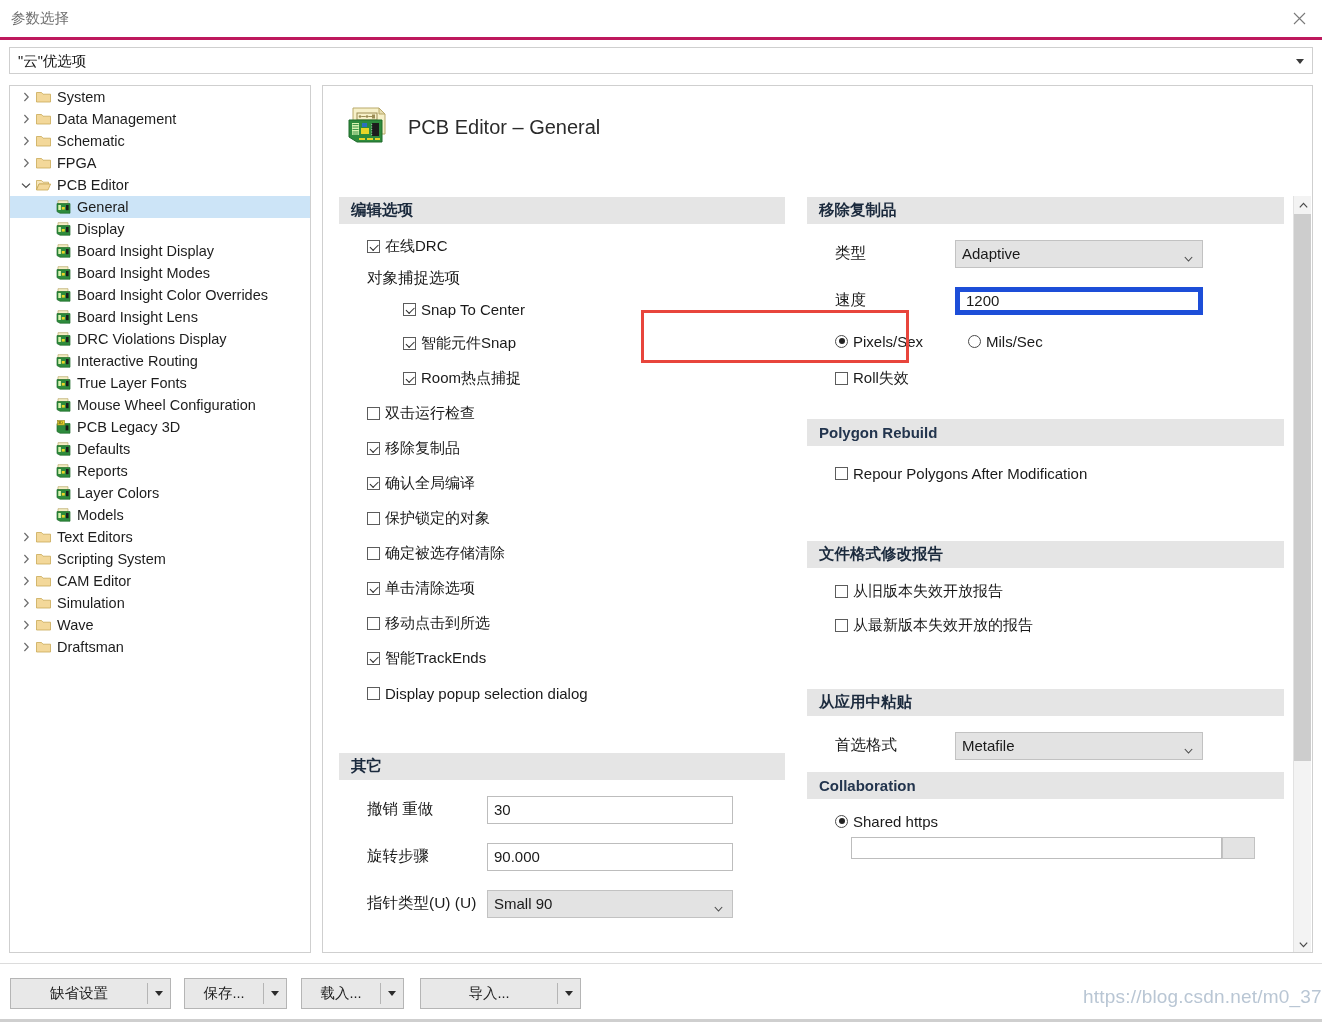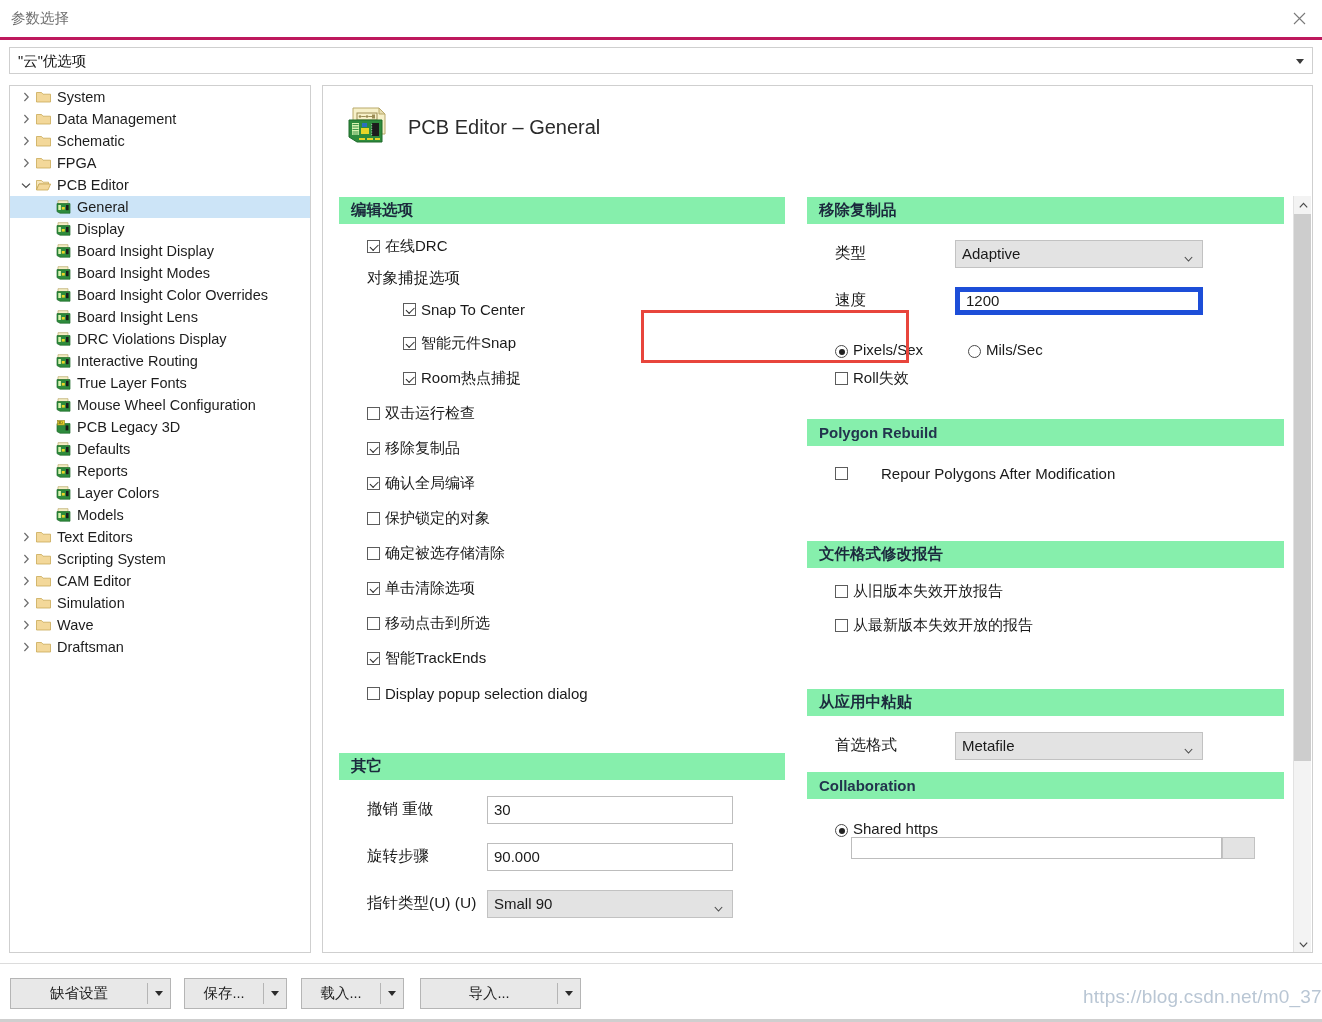--- a/index.html
+++ b/index.html
@@ -63,42 +63,42 @@
     background:#ffffff;border:1px solid #cfcfcf;box-sizing:border-box;
     overflow:hidden;
   }
   .pagehead{position:absolute;left:22px;top:20px;display:flex;align-items:center;}
   .pagehead .bigicon{width:46px;height:42px;position:relative;margin-right:17px;}
   .pagehead .ptitle{font-size:20px;color:#2b2b2b;font-weight:400;}
   
   .colL{position:absolute;left:16px;top:111px;width:446px;}
   .colR{position:absolute;left:484px;top:111px;width:477px;}
   .sechdr{
-    height:27px;background:#86efac;display:flex;align-items:center;
+    height:27px;background:#e5e5e5;display:flex;align-items:center;
     padding-left:12px;box-sizing:border-box;font-weight:bold;font-size:15px;color:#22344d;
     margin-bottom:6px;
   }
   .sechdr.cn{font-size:15.5px;color:#1b2a3d;}
   
   .cbrow{display:flex;align-items:center;height:27px;padding-left:28px;}
   .cbrow.ind{padding-left:64px;}
   .cbrow.ind2{padding-left:28px;}
   .cb{
     width:13px;height:13px;border:1px solid #5c5c5c;background:#fff;
     box-sizing:border-box;flex:0 0 13px;position:relative;margin-right:5px;
   }
   .cb.on::after{
     content:"";position:absolute;left:2px;top:3px;width:7px;height:3.5px;
     border-left:1.6px solid #2c2c2c;border-bottom:1.6px solid #2c2c2c;
     transform:rotate(-45deg);
   }
   .cblab{font-size:15px;color:#1a1a1a;white-space:nowrap;}
   .plainlab{padding-left:28px;height:28px;display:flex;align-items:center;font-size:15.5px;color:#1a1a1a;}
   
-  .rrow{display:flex;align-items:flex-end;height:27px;}
+  .rrow{display:flex;align-items:center;height:27px;}
   .rd{
     width:13px;height:13px;border:1px solid #4a4a4a;border-radius:50%;
     background:#fff;box-sizing:border-box;flex:0 0 13px;position:relative;margin-right:5px;
   }
   .rd.on::after{
     content:"";position:absolute;left:2.5px;top:2.5px;width:6px;height:6px;
     border-radius:50%;background:#222;
   }
   
   .frow{display:flex;align-items:center;height:40px;}
@@ -652,21 +652,21 @@
       <span class="rd"></span>
       <span class="cblab">Mils/Sec</span>
     </div>
 
     <div class="cbrow ind2" style="height:40px;">
       <span class="cb"></span>
       <span class="cblab">Roll失效</span>
     </div>
 
     <div class="sechdr" style="margin-top:21px;">Polygon Rebuild</div>
-    <div class="cbrow ind2" style="height:42px;gap:28px;">
+    <div class="cbrow ind2" style="height:42px;">
       <span class="cb"></span>
       <span class="cblab">Repour Polygons After Modification</span>
     </div>
 
     <div class="sechdr cn" style="margin-top:47px;">文件格式修改报告</div>
     <div class="cbrow ind2" style="height:34px;">
       <span class="cb"></span>
       <span class="cblab">从旧版本失效开放报告</span>
     </div>
     <div class="cbrow ind2" style="height:34px;">

